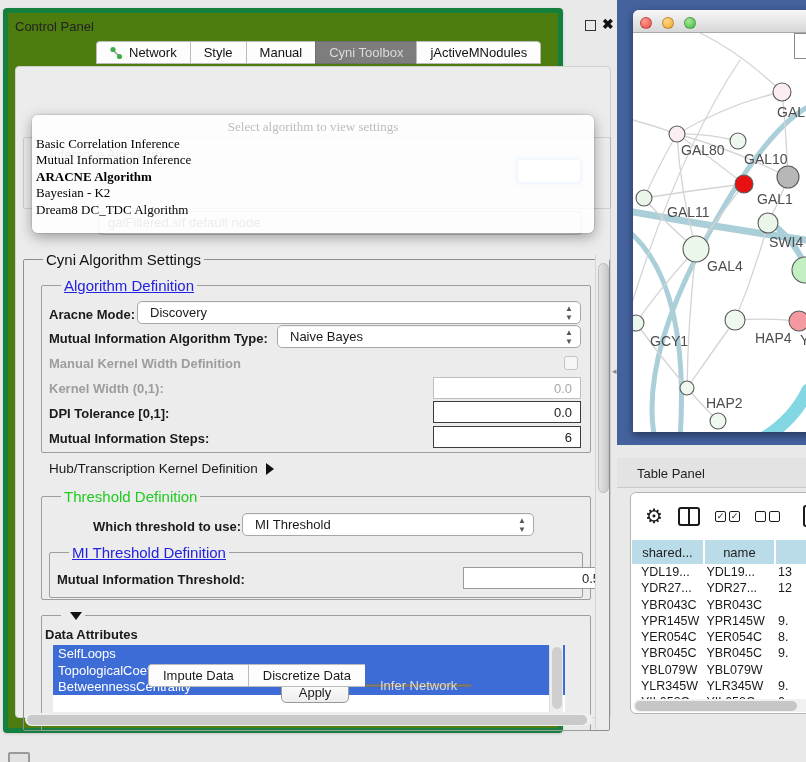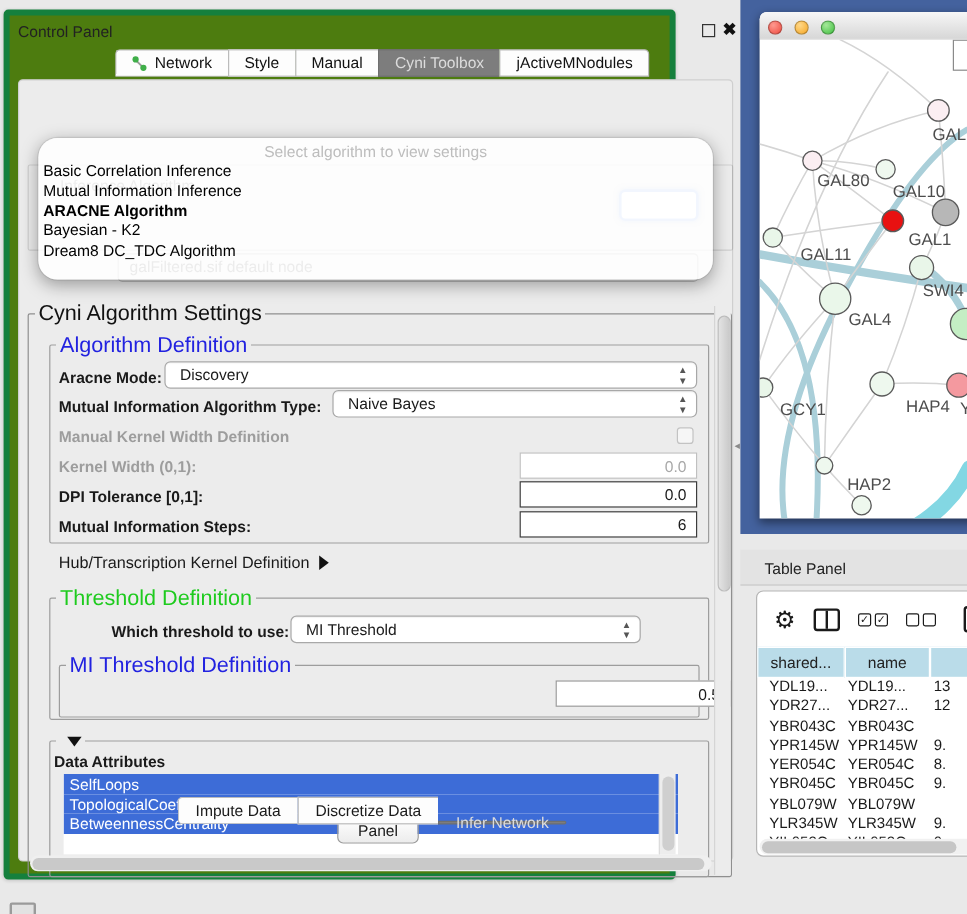--- a/index.html
+++ b/index.html
@@ -32,32 +32,32 @@
   
   .ghost-group { left:7px; top:70px; width:588px; height:72px; border:1px solid rgba(0,0,0,.12); border-radius:2px; }
   .ghost-title { left:34px; top:80px; font-size:13px; color:rgba(0,0,0,.45); }
   .ghost-combo { left:500px; top:91px; width:66px; height:26px; background:#fff; border:2px solid rgba(90,140,235,.55);
     border-radius:5px; box-shadow:0 0 4px rgba(90,140,235,.5); }
   .ghost-field { left:82px; top:144px; width:484px; height:24px; border:1px solid rgba(0,0,0,.2); border-radius:4px; }
   .ghost-field-text { left:92px; top:148px; font-size:13px; color:rgba(0,0,0,.5); }
 
   
   #algo-dropdown { left:16px; top:48px; width:562px; height:118px; background:rgba(255,255,255,.86);
-    border-radius:16px; box-shadow:0 4px 14px rgba(0,0,0,.35), 0 0 0 1px rgba(0,0,0,.08); z-index:30; }
+    border-radius:6px; box-shadow:0 4px 14px rgba(0,0,0,.35), 0 0 0 1px rgba(0,0,0,.08); z-index:30;font-family:Liberation Serif, serif; }
   #algo-placeholder { width:100%; text-align:center; padding-top:4px; font-size:13px; color:#bdbdbd; }
   .algo-item { font-size:13px; color:#000; padding:1.5px 0 1.5px 4px; line-height:13.5px; }
   .algo-item.selected { font-weight:bold; }
 
   
   fieldset.fs { position:absolute; border:1px solid #9d9d9d; border-radius:2px; }
-  fieldset.fs legend { font-size:18px; padding:0 3px; margin-left:5px; }
+  fieldset.fs legend { font-size:15px; padding:0 3px; margin-left:19px; }
   #fs-settings { left:7px; top:184px; width:587px; height:480px; border-color:#8f8f8f; }
   #fs-settings > legend { color:#111; }
   #fs-algdef { left:25px; top:210px; width:550px; height:176px; }
-  #fs-algdef legend, .blue-legend { color:#2222e0; }
+  #fs-algdef legend, .blue-legend { color:#2222e0;text-decoration:underline; }
   #fs-threshold { left:25px; top:421px; width:550px; height:112px; }
   #fs-threshold legend { color:#1ecb1e; }
   #fs-mithr { left:33px; top:477px; width:534px; height:54px; }
   #fs-sources { left:25px; top:540px; width:550px; height:124px; }
   #fs-sources legend { color:#111; font-weight:normal; }
 
   .lbl { position:absolute; font-size:13px; font-weight:bold; color:#1a1a1a; }
   .lbl.gray { color:#9d9d9d; }
   .combo { position:absolute; background:#fff; border:1px solid #a8a8a8; border-radius:5px; height:23px;
     font-size:13px; display:flex; align-items:center; padding-left:12px; box-shadow:inset 0 1px 1px rgba(0,0,0,.05); }
@@ -223,20 +223,21 @@
       <legend>Threshold Definition</legend>
     </fieldset>
     <span class="lbl" style="left:77px; top:452px;">Which threshold to use:</span>
     <div class="combo" style="left:226px; top:446px; width:292px;">
       <span>MI Threshold</span>
       <span class="stepper">▲<br>▼</span>
     </div>
     <fieldset class="fs" id="fs-mithr">
       <legend class="blue-legend">MI Threshold Definition</legend>
     </fieldset>
+    <span class="lbl" style="left:41px; top:505px;">Mutual Information Threshold:</span>
     <div class="field soft" style="left:412px; top:500px; width:146px;margin-left:35px;">0.5</div>
 
     <fieldset class="fs" id="fs-sources">
       <legend><span class="arrow-down"></span></legend>
     </fieldset>
     <span class="lbl" style="left:29px; top:560px;">Data Attributes</span>
     <div id="attr-list" class="abs">
         <div class="attr-item">SelfLoops</div>
         <div class="attr-item">TopologicalCoefficient</div>
         <div class="attr-item">BetweennessCentrality</div>
@@ -245,21 +246,21 @@
         <div id="attr-vthumb" class="abs"></div>
       </div>
 
     <div id="settings-vscroll" class="abs">
         <div id="settings-vthumb" class="abs"></div>
       </div>
     <div id="settings-hscroll" class="abs">
         <div id="settings-hthumb" class="abs"></div>
       </div>
 
-    <div id="apply-btn" class="abs">Panel</div>
+    <div id="apply-btn" class="abs">Apply</div>
   </div>
 
   <div id="bottom-tabs" class="abs tabbar">
       <div class="btab">Impute Data</div>
       <div class="btab">Discretize Data</div>
       <div class="btab selected">Infer Network</div>
     </div>
 </div>
 
 <div id="desktop" class="abs">

